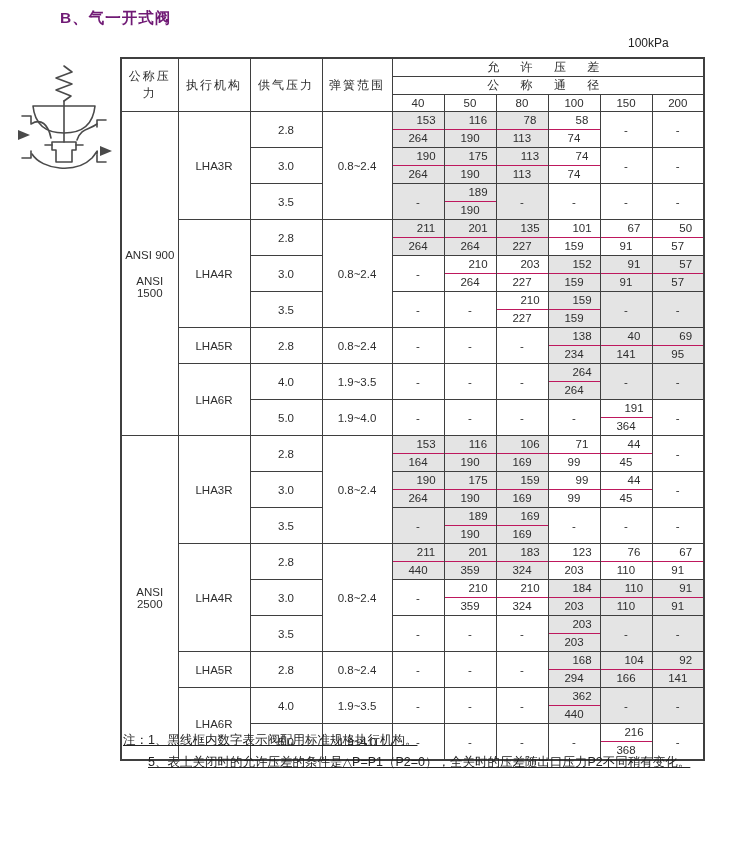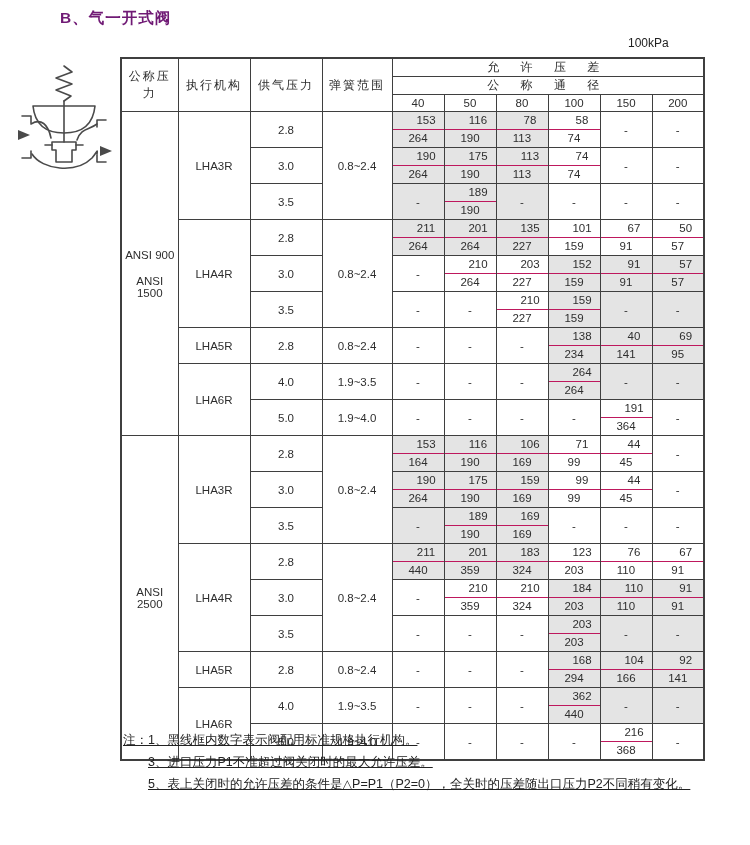--- a/index.html
+++ b/index.html
@@ -477,15 +477,14 @@
             <div>368</div>
           </td>
           <td>-</td>
         </tr>
       </tbody>
   </table>
 </div>
 
 <div class="notes">
   <div class="note-line"><span>注：</span><span>1、黑线框内数字表示阀配用标准规格执行机构。</span></div>
-  <div class="note-line indent">3、进口压力P1不准超过阀关闭时的最大允许压差。</div>
   <div class="note-line indent">5、表上关闭时的允许压差的条件是△P=P1（P2=0），全关时的压差随出口压力P2不同稍有变化。</div>
 </div>
 
 </body></html>

